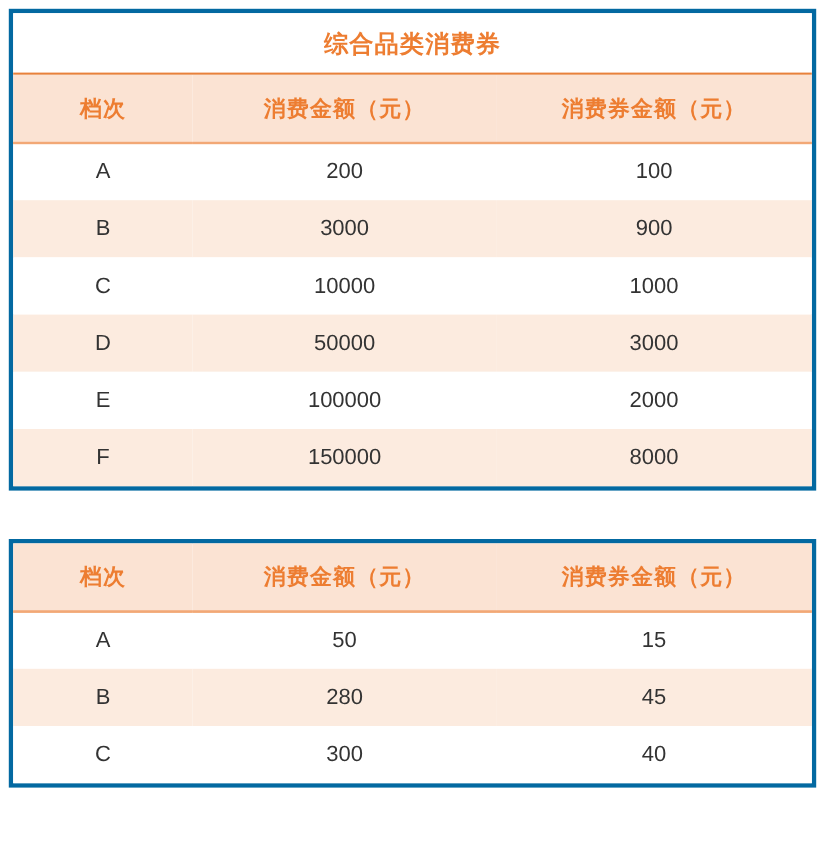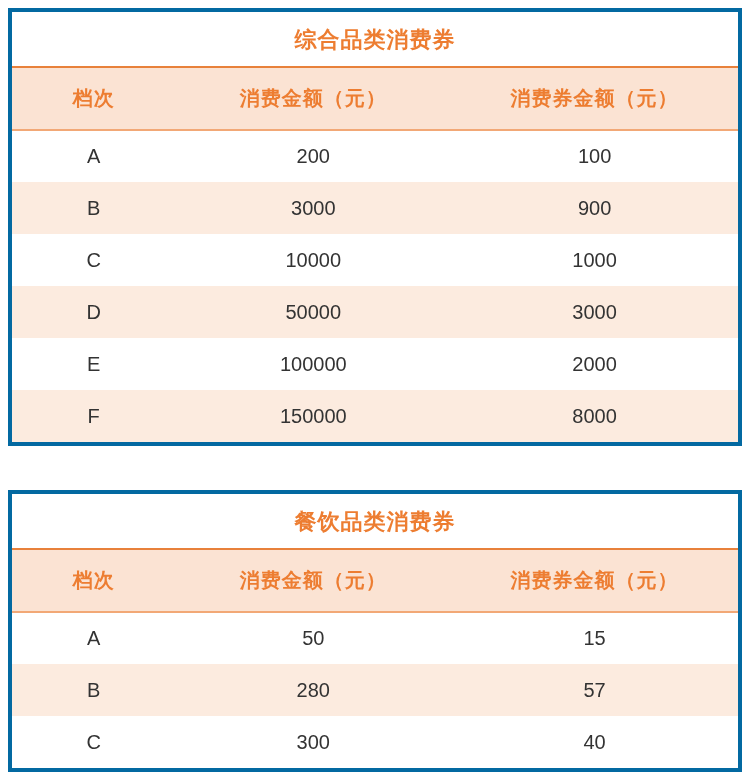--- a/index.html
+++ b/index.html
@@ -107,21 +107,20 @@
         <tr>
           <td>F</td>
           <td>150000</td>
           <td>8000</td>
         </tr>
       </tbody>
     </table>
   </section>
 
   <section class="voucher-table second">
-    <div class="table-title">餐饮品类消费券</div>
     <table>
       <colgroup>
         <col class="c-tier">
           <col class="c-amount">
           <col class="c-coupon">
       </colgroup>
       <thead>
         <tr>
           <th>档次</th>
           <th>消费金额（元）</th>
@@ -130,21 +129,21 @@
       </thead>
       <tbody>
         <tr>
           <td>A</td>
           <td>50</td>
           <td>15</td>
         </tr>
         <tr>
           <td>B</td>
           <td>280</td>
-          <td>57</td>
+          <td>45</td>
         </tr>
         <tr>
           <td>C</td>
           <td>300</td>
           <td>40</td>
         </tr>
       </tbody>
     </table>
   </section>
 

